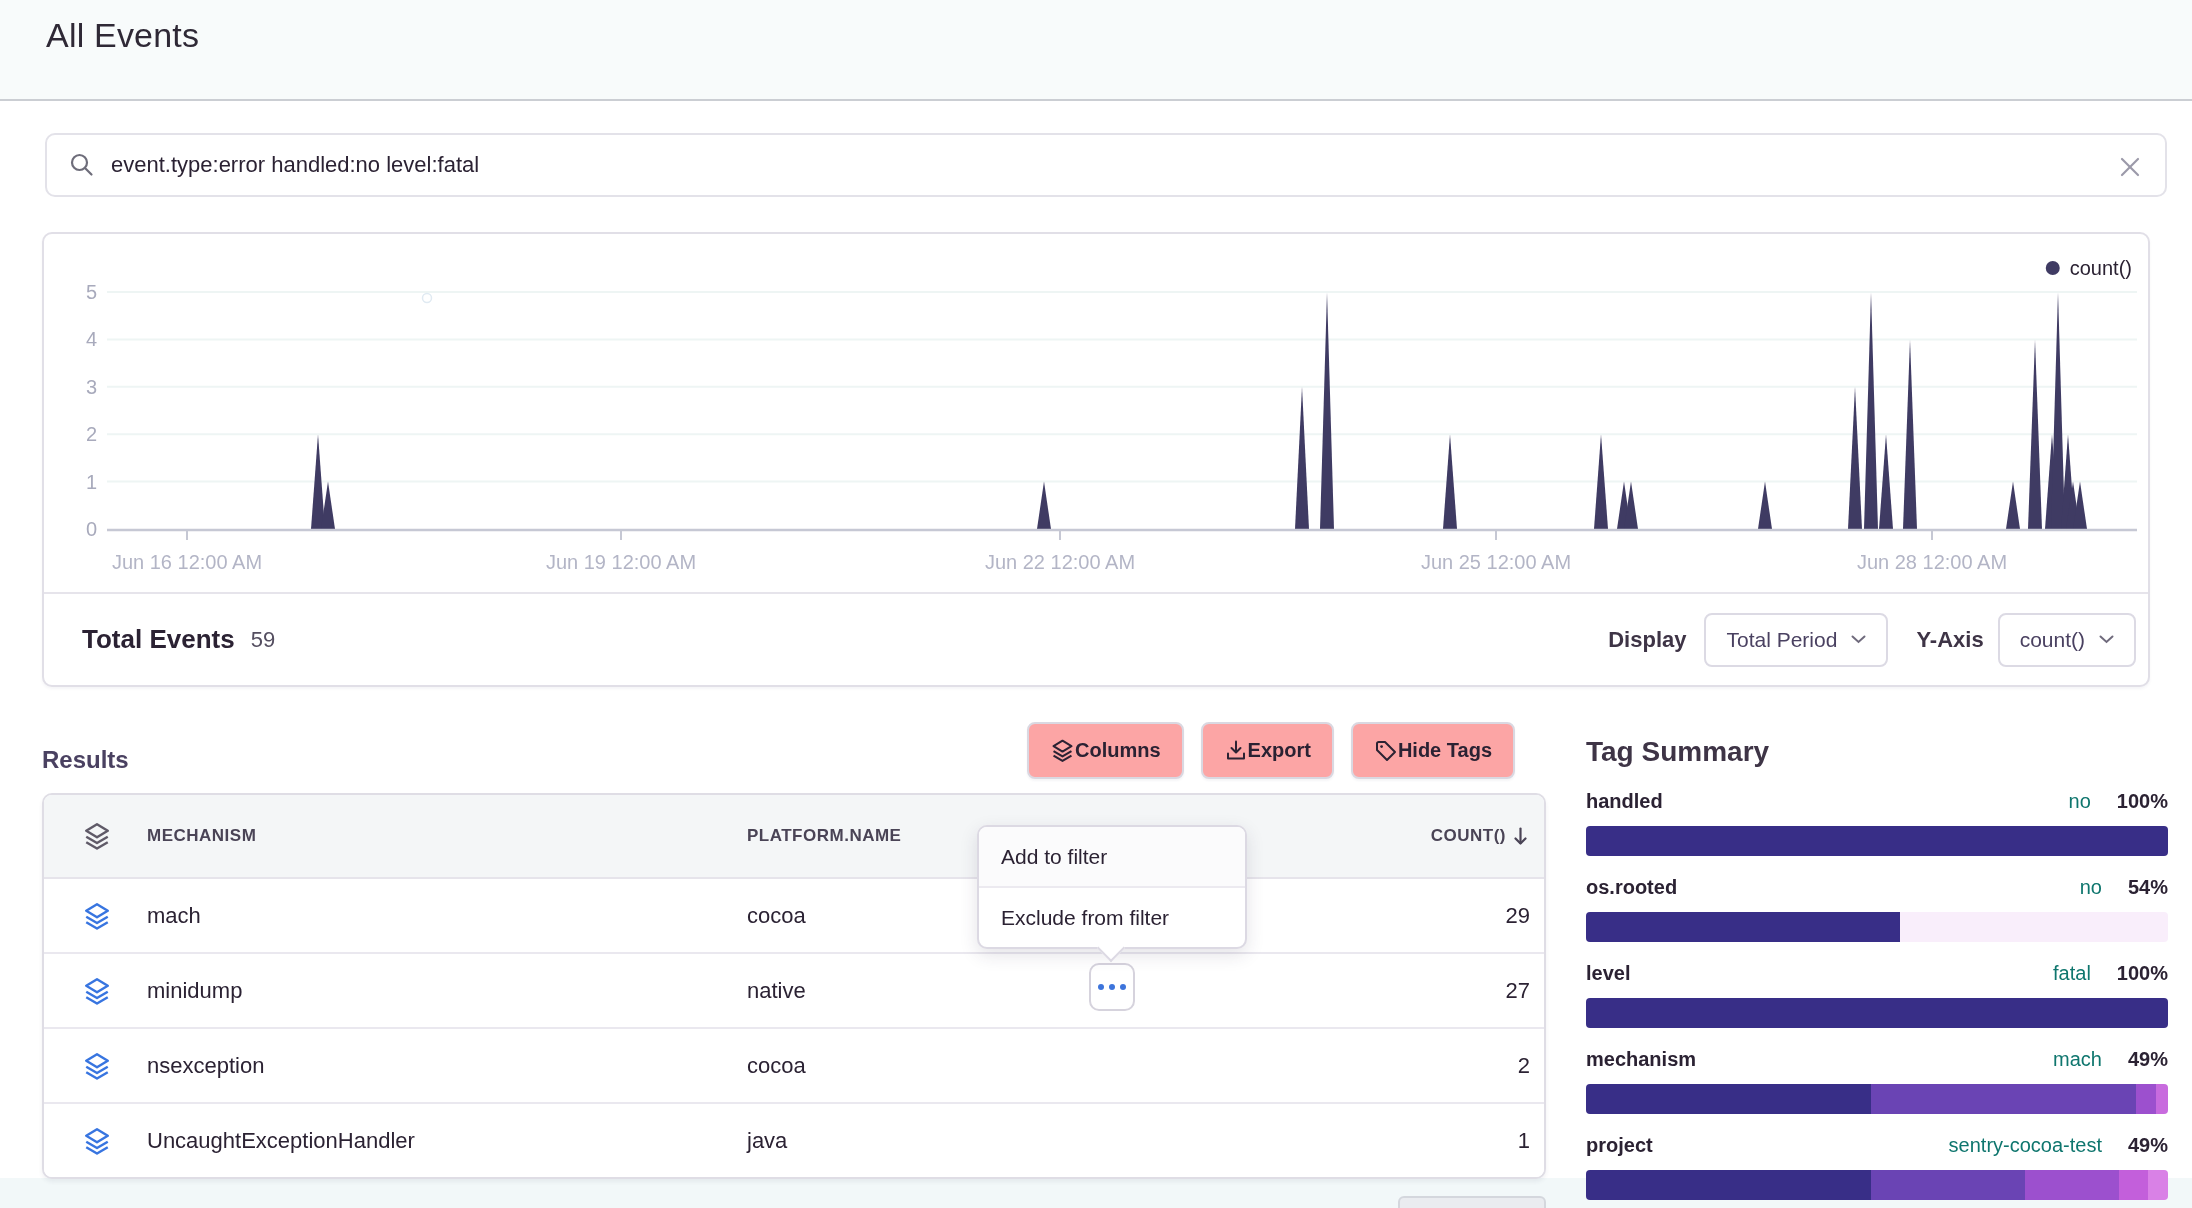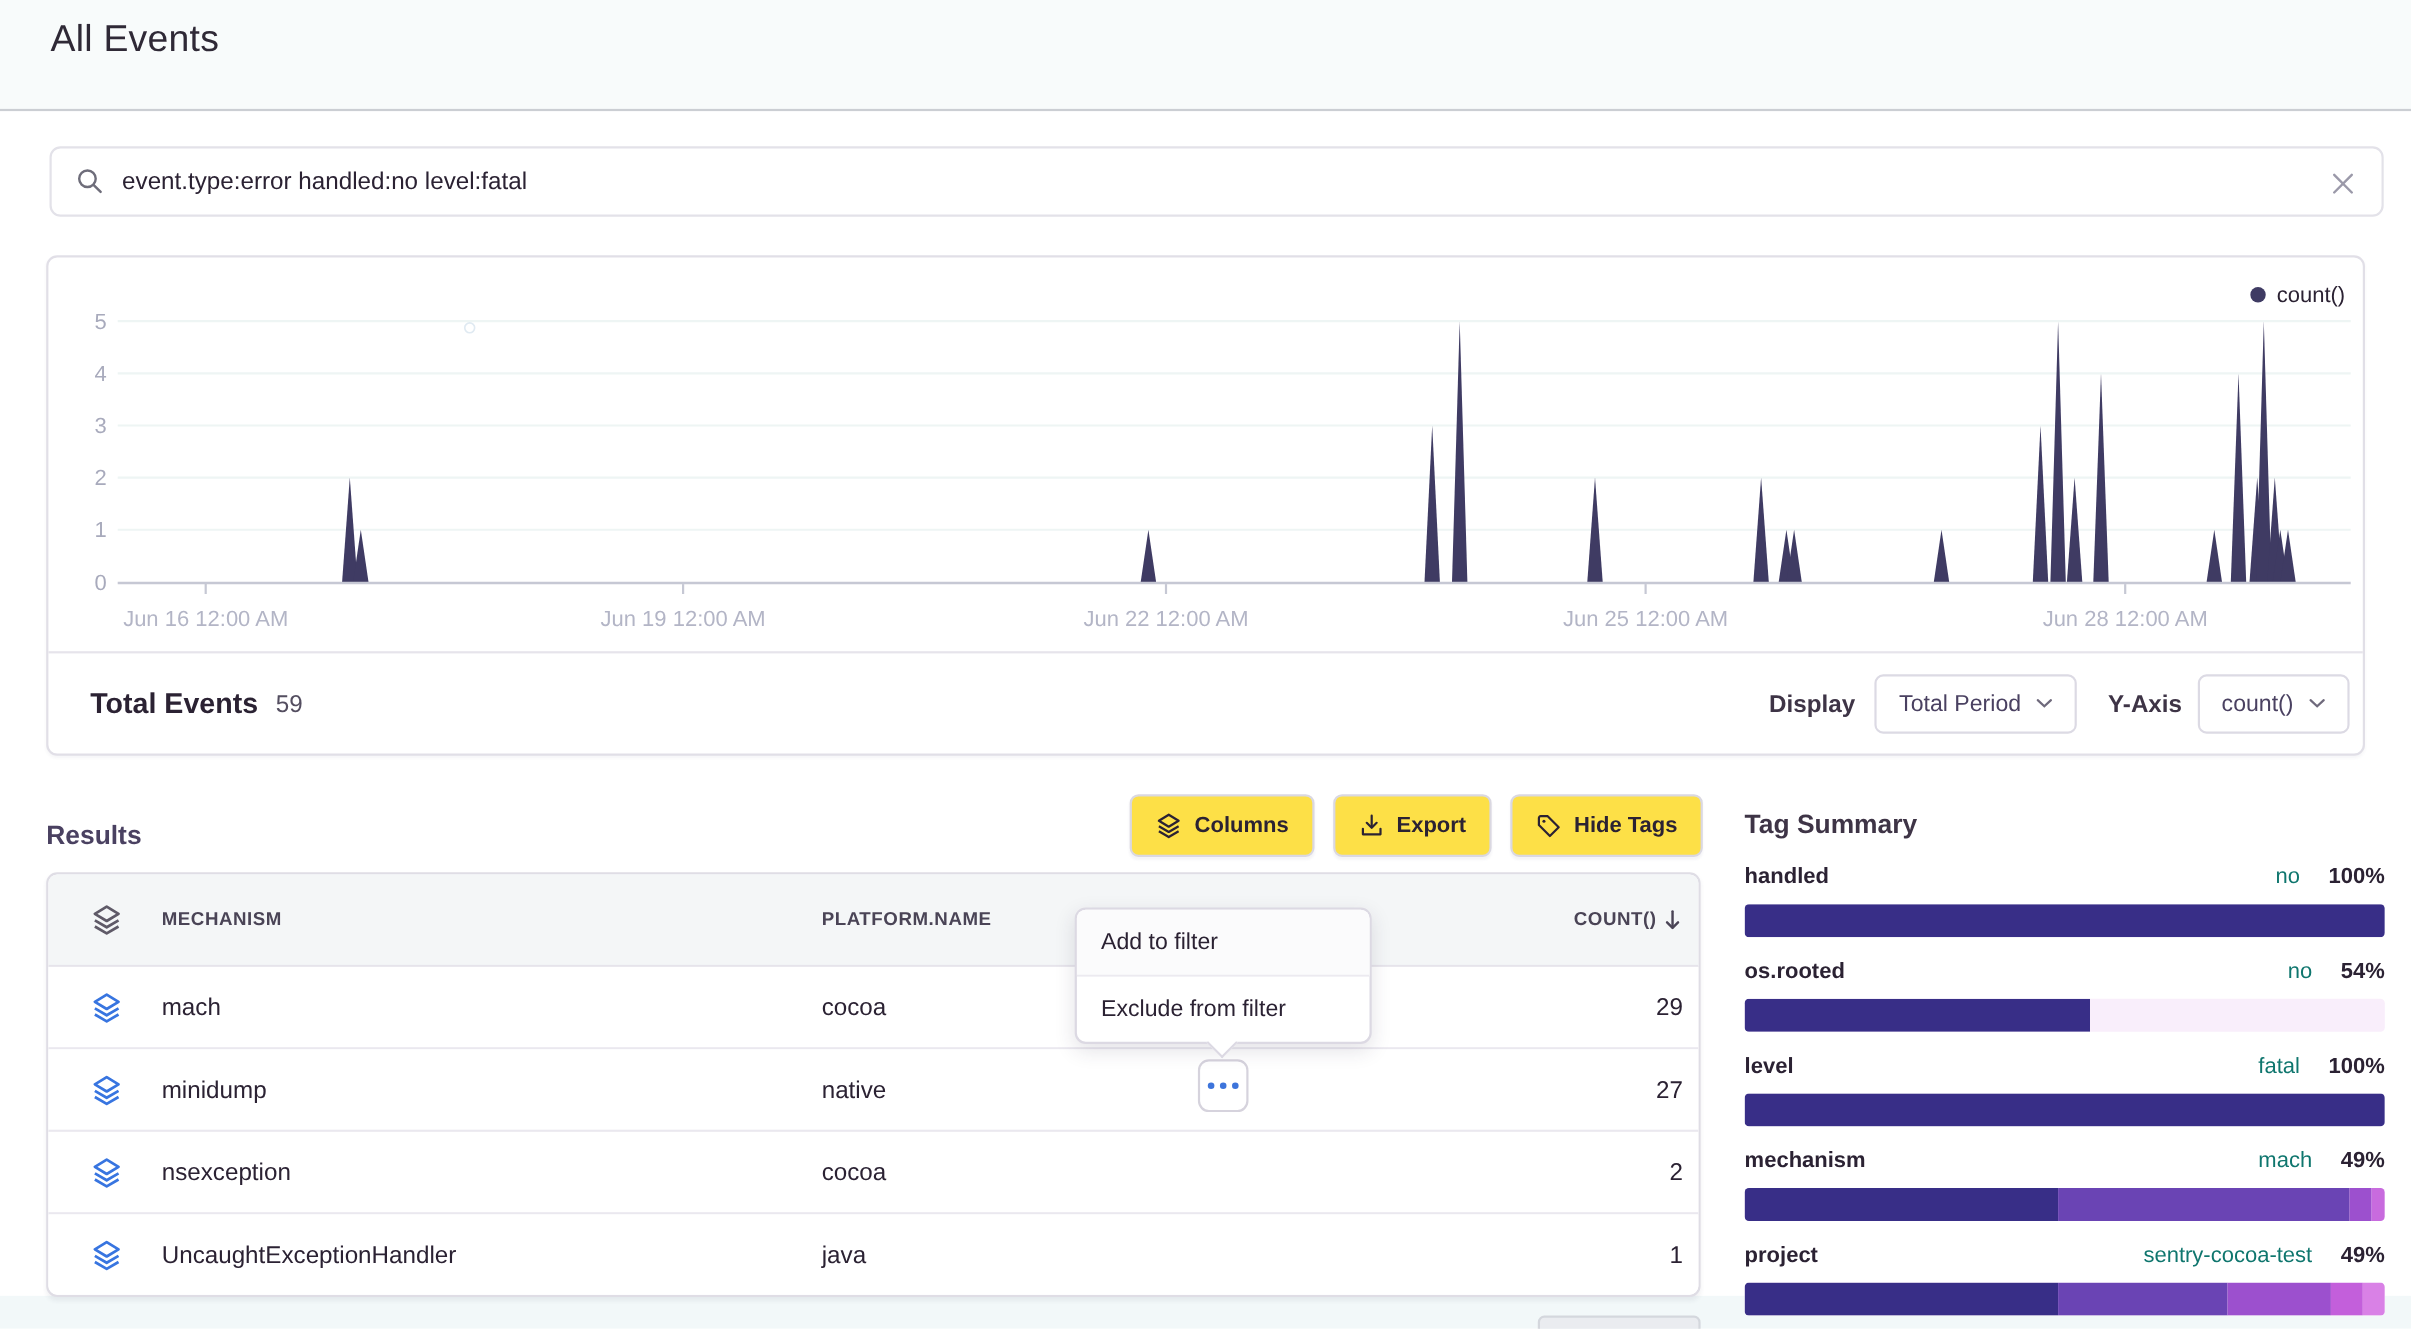--- a/index.html
+++ b/index.html
@@ -26,21 +26,21 @@
   .total-label{font-weight:bold;font-size:26px;color:#2B2233;}
   .total-value{margin-left:16px;font-size:22px;color:#544E60;}
   .footer-right{margin-left:auto;display:flex;align-items:center;}
   .ctl-label{font-weight:bold;font-size:22px;color:#3E3446;}
   .dropdown{height:54px;background:#fff;border:2px solid #DCDAE4;border-radius:8px;box-sizing:border-box;
     display:flex;align-items:center;gap:14px;padding:0 20px;font-size:21px;color:#4A4161;cursor:pointer;}
   .gap18{width:18px;}.gap28{width:28px;}.gap14{width:14px;}
   
   .results-heading{position:absolute;left:42px;top:746px;font-size:24px;font-weight:bold;color:#4A4161;}
   .toolbar{position:absolute;left:1027px;top:722px;height:57px;display:flex;gap:17px;}
-  .tool-btn{display:flex;align-items:center;gap:11px;padding:0 21px;background:#fde047;border:2px solid #DAD8E1;
+  .tool-btn{display:flex;align-items:center;padding:0 21px;background:#fca5a5;border:2px solid #DAD8E1;
     border-radius:8px;font-weight:bold;font-size:20px;color:#2B2233;box-sizing:border-box;cursor:pointer;
     box-shadow:0 2px 2px rgba(60,50,90,.05);}
   
   .results-table{position:absolute;left:42px;top:793px;width:1504px;box-sizing:border-box;background:#fff;
     border:2px solid #DFDDE5;border-radius:10px;box-shadow:0 3px 4px rgba(60,50,90,.07);}
   .thead{height:82px;background:#F4F6F7;border-bottom:2px solid #E6E4EB;border-radius:8px 8px 0 0;position:relative;}
   .trow{height:73px;position:relative;border-bottom:2px solid #EAE8EF;background:#fff;}
   .trow:last-child{border-bottom:none;border-radius:0 0 8px 8px;}
   .c-icon{position:absolute;left:38px;top:50%;transform:translateY(-50%);display:flex;}
   .h-text{position:absolute;top:50%;transform:translateY(-50%);font-size:17px;font-weight:bold;color:#4A4456;letter-spacing:.5px;}
@@ -57,21 +57,21 @@
     border:2px solid #D6D3DD;border-radius:10px;display:flex;align-items:center;justify-content:center;gap:5px;cursor:pointer;z-index:15;}
   .dot{width:6px;height:6px;border-radius:50%;background:#3D74DB;}
   .context-menu{position:absolute;left:977px;top:825px;width:270px;box-sizing:border-box;background:#fff;
     border:2px solid #DCD9E3;border-radius:10px;box-shadow:0 6px 18px rgba(45,35,70,.13);z-index:20;}
   .menu-item{height:59px;display:flex;align-items:center;padding-left:22px;font-size:21px;color:#2B2233;cursor:pointer;}
   .menu-item.first{border-bottom:2px solid #ECEAF0;background:#FBFBFC;border-radius:8px 8px 0 0;}
   .menu-caret{position:absolute;left:122px;bottom:-11px;width:18px;height:18px;background:#fff;
     border-right:2px solid #DCD9E3;border-bottom:2px solid #DCD9E3;transform:rotate(45deg);}
   
   .tag-summary{position:absolute;left:1586px;top:736px;width:582px;}
-  .tag-title{font-size:24px;font-weight:bold;color:#3E3446;margin-bottom:22px;}
+  .tag-title{font-size:28px;font-weight:bold;color:#3E3446;margin-bottom:22px;}
   .tag-row{margin-bottom:20px;}
   .tag-head{display:flex;align-items:baseline;height:26px;margin-bottom:10px;font-size:20px;}
   .tag-name{font-weight:bold;color:#2B2233;}
   .tag-val{margin-left:auto;color:#0f766e;}
   .tag-pct{margin-left:26px;font-weight:bold;color:#2B2233;}
   .tag-bar{height:30px;border-radius:4px;overflow:hidden;display:flex;background:#F9EEFB;}
   .tag-seg{height:100%;}
   
   .bottom-strip{position:absolute;left:0;top:1178px;width:2192px;height:30px;background:#F2F8F9;}
   .pagination-stub{position:absolute;left:1398px;top:1196px;width:148px;height:30px;box-sizing:border-box;

